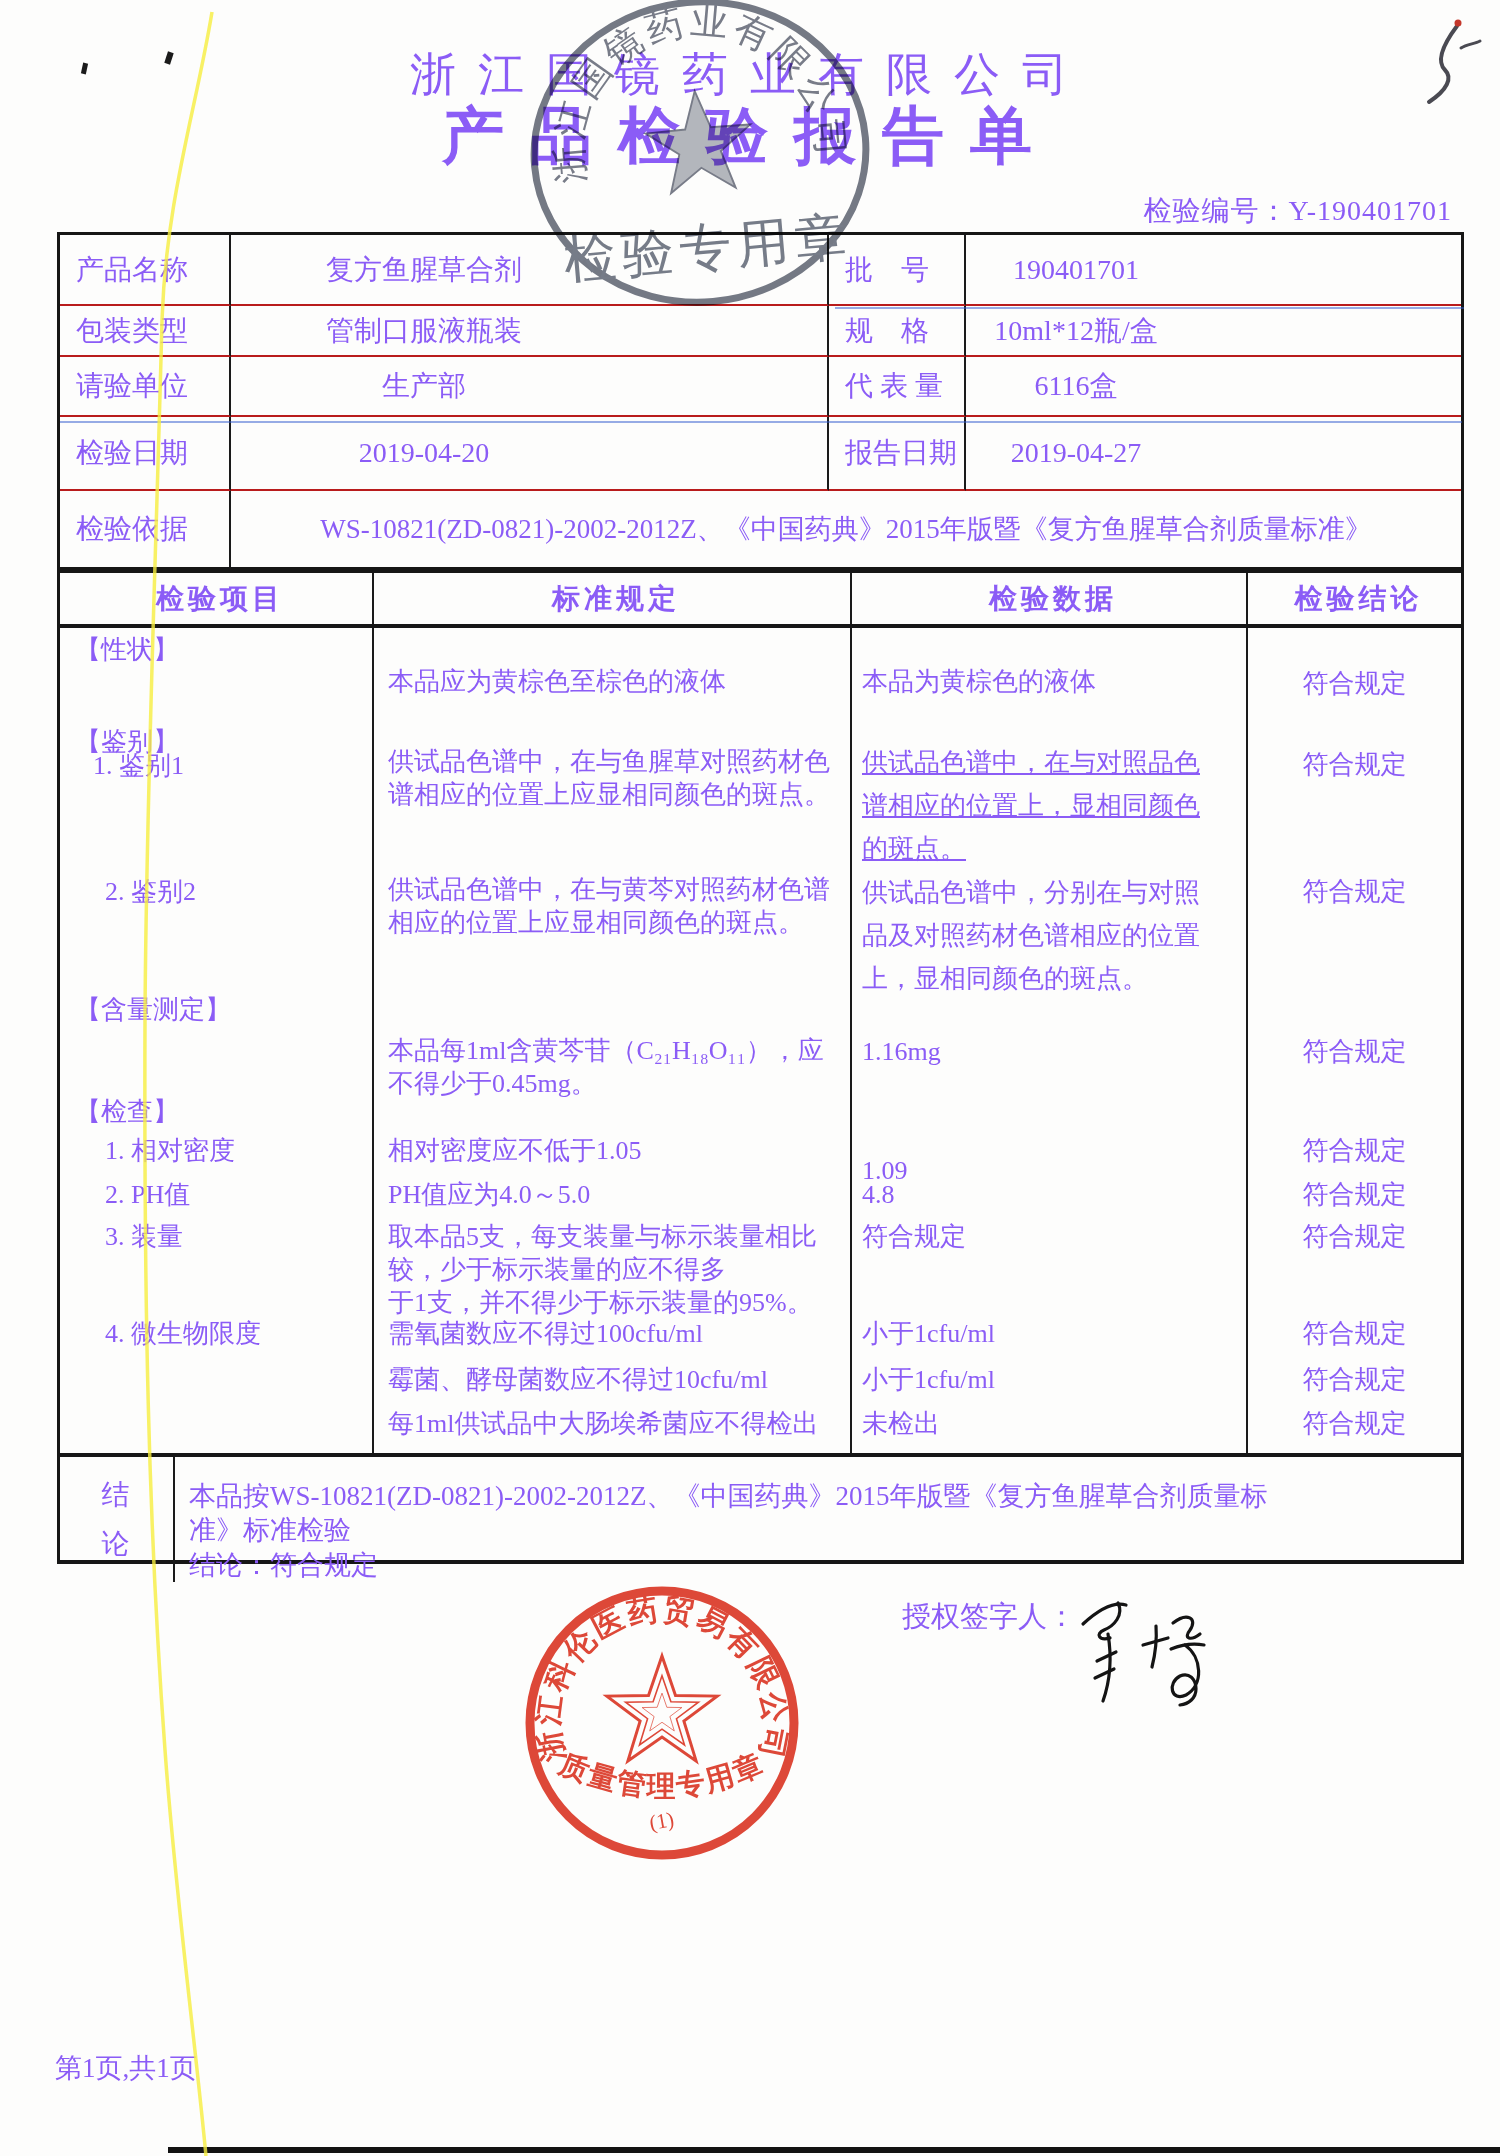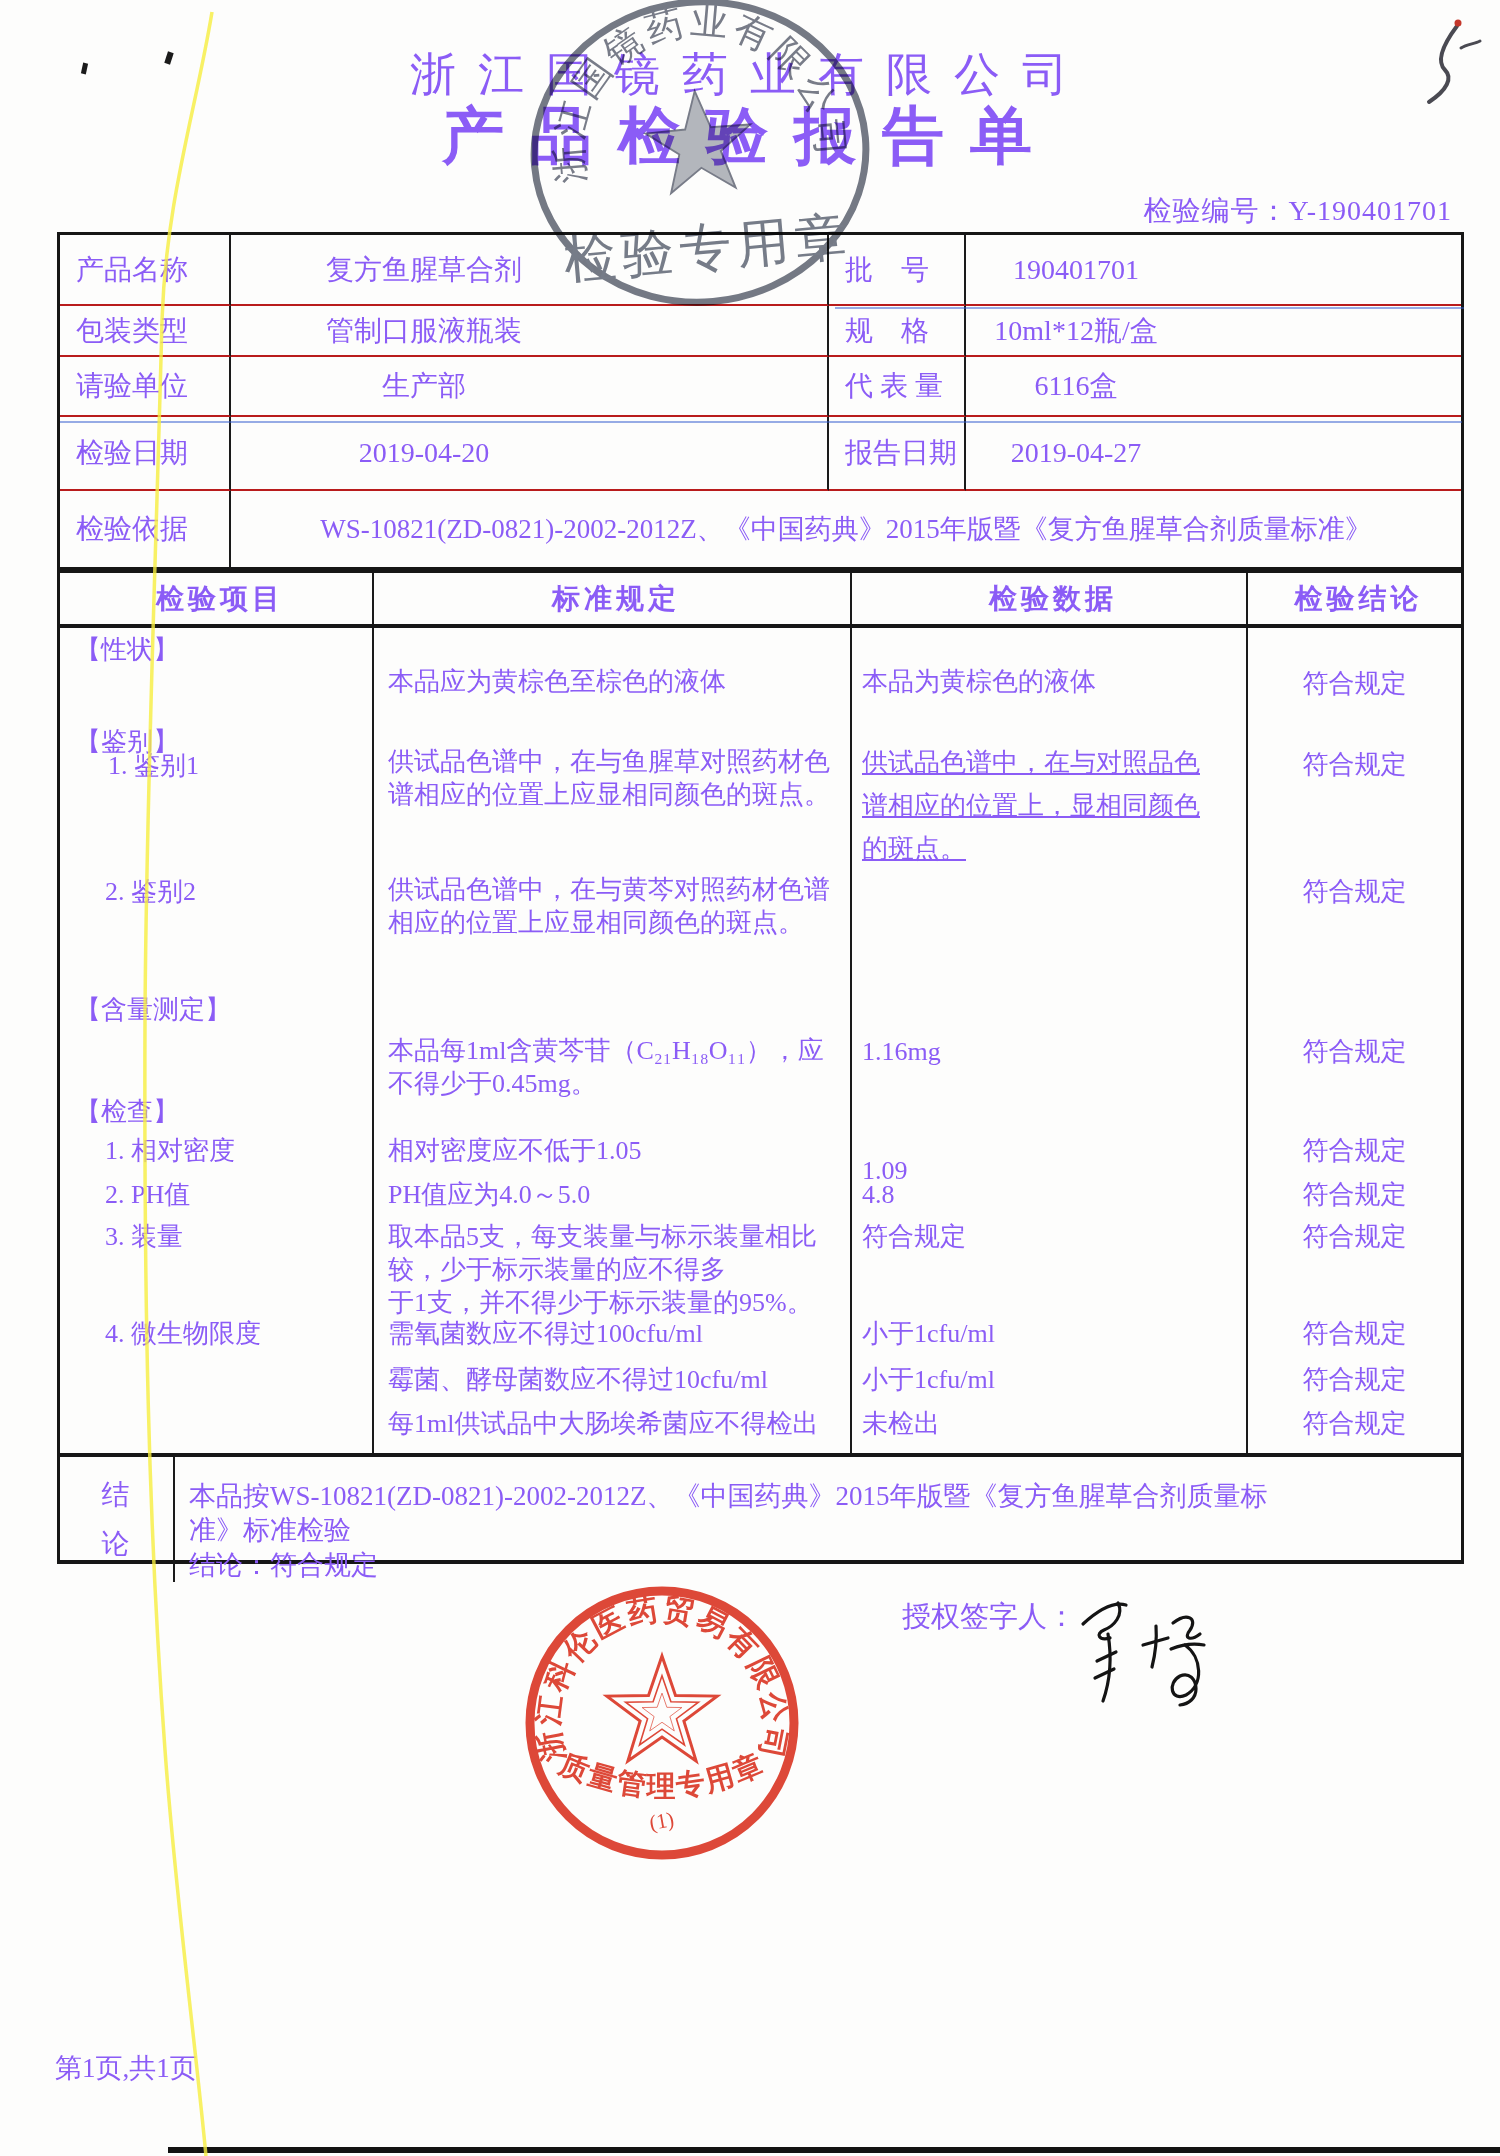--- a/index.html
+++ b/index.html
@@ -112,21 +112,21 @@
     <div class="hcell">检验结论</div>
   </div>
 
   <div class="abs test-body">
     <div class="vline" style="left:312px;"></div>
     <div class="vline" style="left:790px;"></div>
     <div class="vline" style="left:1186px;"></div>
 
     <div class="blk" style="left:15px;top:5px;">【性状】</div>
     <div class="blk" style="left:15px;top:97px;">【鉴别】</div>
-    <div class="blk" style="left:48px;top:121px;text-align:right;">1. 鉴别1</div>
+    <div class="blk" style="left:33px;top:121px;text-align:right;">1. 鉴别1</div>
     <div class="blk" style="left:45px;top:247px;">2. 鉴别2</div>
     <div class="blk" style="left:15px;top:365px;">【含量测定】</div>
     <div class="blk" style="left:15px;top:467px;">【检查】</div>
     <div class="blk" style="left:45px;top:506px;">1. 相对密度</div>
     <div class="blk" style="left:45px;top:550px;">2. PH值</div>
     <div class="blk" style="left:45px;top:592px;">3. 装量</div>
     <div class="blk" style="left:45px;top:689px;">4. 微生物限度</div>
 
     <div class="blk" style="left:328px;top:37px;width:462px;">本品应为黄棕色至棕色的液体</div>
     <div class="blk" style="left:328px;top:117px;width:462px;">供试品色谱中，在与鱼腥草对照药材色
@@ -141,20 +141,23 @@
 较，少于标示装量的应不得多
 于1支，并不得少于标示装量的95%。</div>
     <div class="blk" style="left:328px;top:689px;width:462px;">需氧菌数应不得过100cfu/ml</div>
     <div class="blk" style="left:328px;top:735px;width:462px;">霉菌、酵母菌数应不得过10cfu/ml</div>
     <div class="blk" style="left:328px;top:779px;width:462px;">每1ml供试品中大肠埃希菌应不得检出</div>
 
     <div class="blk" style="left:802px;top:37px;width:380px;">本品为黄棕色的液体</div>
     <div class="blk lh-wide" style="left:802px;top:114px;width:380px;text-decoration:underline;">供试品色谱中，在与对照品色
 谱相应的位置上，显相同颜色
 的斑点。</div>
+    <div class="blk lh-wide" style="left:802px;top:244px;width:380px;">供试品色谱中，分别在与对照
+品及对照药材色谱相应的位置
+上，显相同颜色的斑点。</div>
     <div class="blk" style="left:802px;top:407px;width:380px;">1.16mg</div>
     <div class="blk" style="left:802px;top:506px;width:380px;margin-top:20px;">1.09</div>
     <div class="blk" style="left:802px;top:550px;width:380px;">4.8</div>
     <div class="blk" style="left:802px;top:592px;width:380px;">符合规定</div>
     <div class="blk" style="left:802px;top:689px;width:380px;">小于1cfu/ml</div>
     <div class="blk" style="left:802px;top:735px;width:380px;">小于1cfu/ml</div>
     <div class="blk" style="left:802px;top:779px;width:380px;">未检出</div>
 
     <div class="blk res" style="left:1188px;top:39px;">符合规定</div>
     <div class="blk res" style="left:1188px;top:120px;">符合规定</div>

